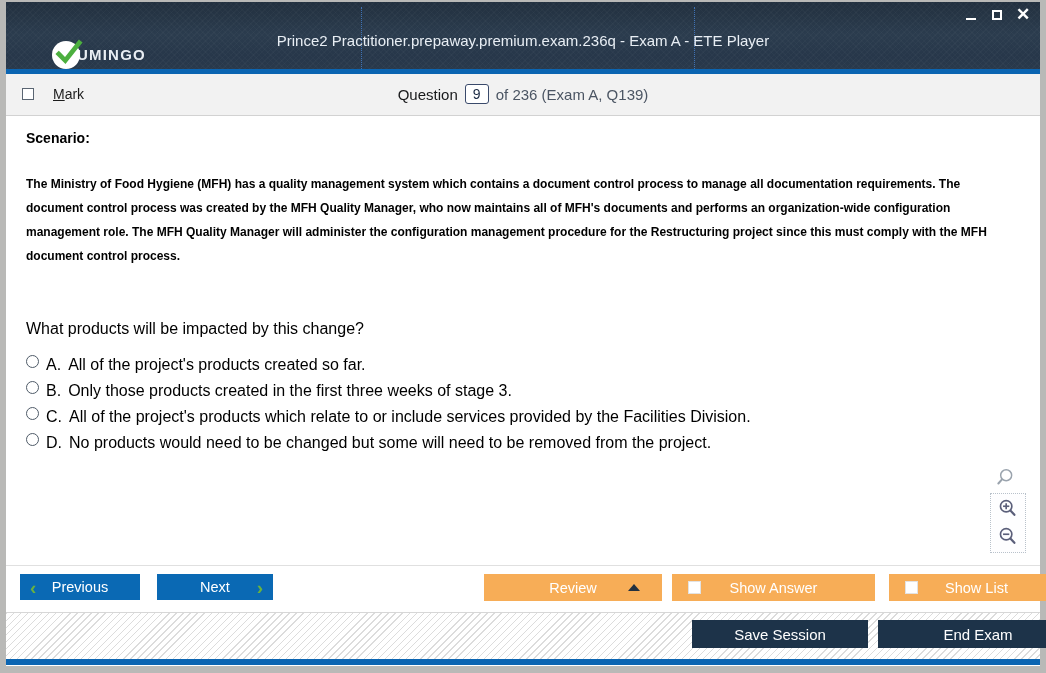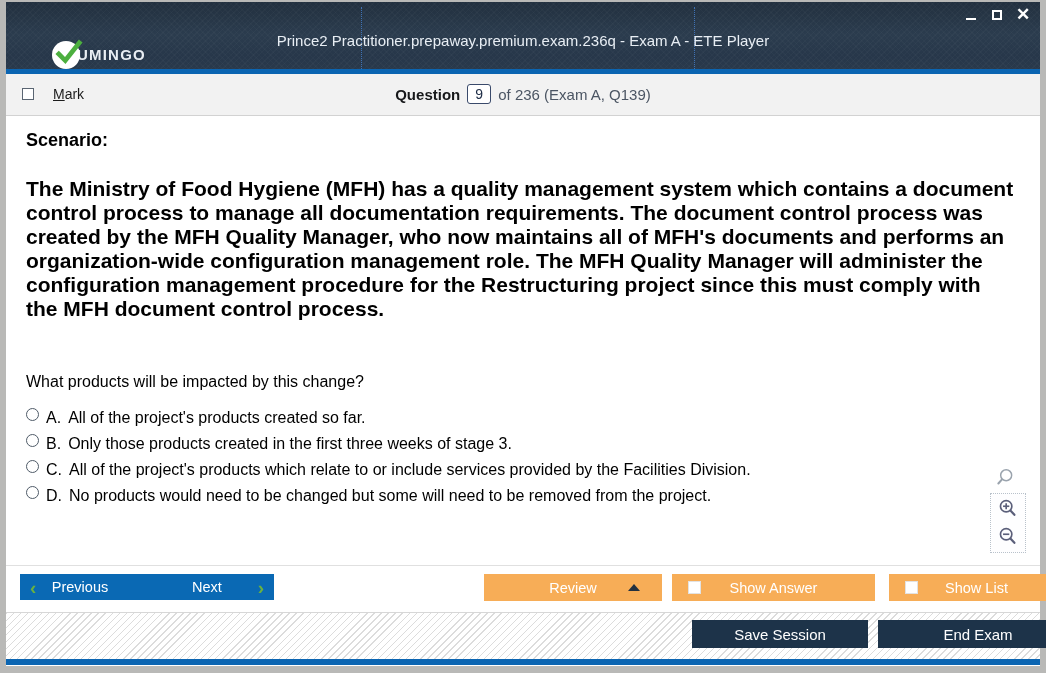--- a/index.html
+++ b/index.html
@@ -153,21 +153,21 @@
     left: 0; right: 0;
     top: 10px;
     text-align: center;
     font-size: 15px;
     color: #3b3b3b;
     display: flex;
     justify-content: center;
     align-items: center;
     gap: 7px;
   }
-  .qinfo .qword { font-weight: bold; color: #17181a; text-align: center; }
+  .qinfo .qword { font-weight: normal; color: #17181a; text-align: center; }
   .qnum-box {
     display: inline-block;
     min-width: 14px;
     padding: 0 4px;
     border: 1px solid #3a4a6b;
     border-radius: 3px;
     background: #ffffff;
     color: #1b2a44;
     font-size: 14px;
     line-height: 18px;
@@ -178,27 +178,27 @@
   
   .content {
     position: relative;
     height: 449px;
     background: #ffffff;
     padding: 14px 20px 0 20px;
     box-sizing: border-box;
     overflow: hidden;
   }
   .scenario-head {
-    font-size: 18px;
+    font-size: 14px;
     font-weight: bold;
     color: #000000;
     margin: 0 0 26px 0;
   }
   .scenario-body {
-    font-size: 21px;
+    font-size: 12px;
     font-weight: bold;
     color: #000000;
     line-height: 24px;
     margin: 0;
     max-width: 988px;
   }
   .qtext {
     font-size: 16px;
     color: #000000;
     margin: 52px 0 0 0;
@@ -265,21 +265,21 @@
     color: #ffffff;
     font-size: 14.5px;
     cursor: default;
     display: flex;
     align-items: center;
     justify-content: center;
     padding: 0;
   }
   .btn-blue { background: #0a69b4; height: 26px; top: 8px; }
   .btn-prev { left: 14px;  width: 120px; }
-  .btn-next { left: 134px; width: 134px; }
+  .btn-next { left: 151px; width: 116px; }
   .chev {
     position: absolute;
     font-size: 19px;
     color: #6ab23f;
     font-weight: bold;
     line-height: 1;
   }
   .chev-l { left: 10px; }
   .chev-r { right: 10px; }
 

